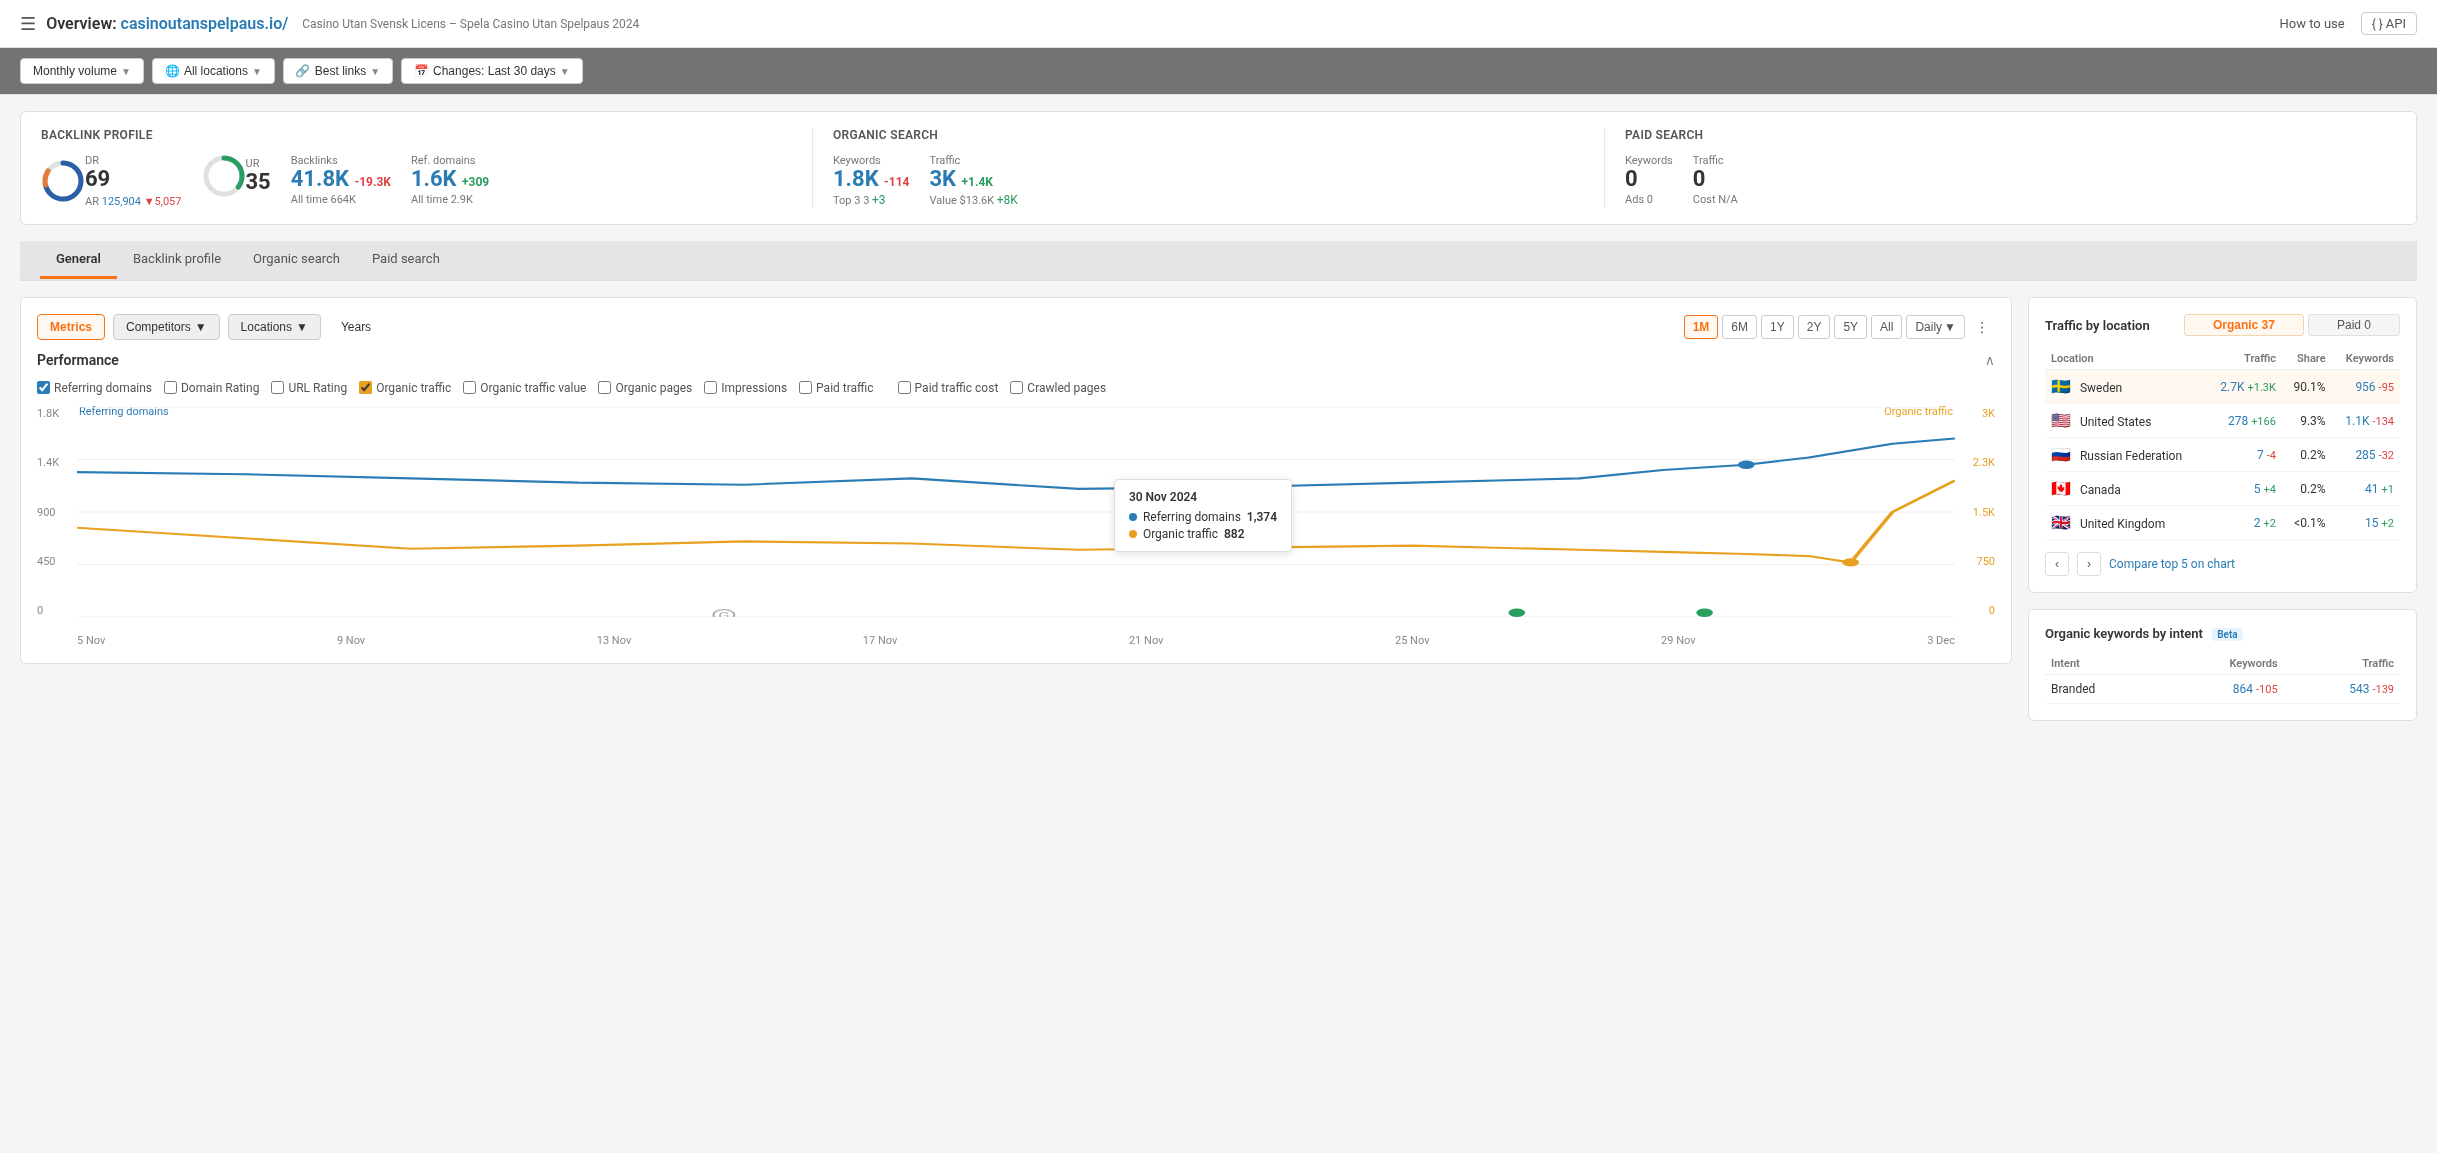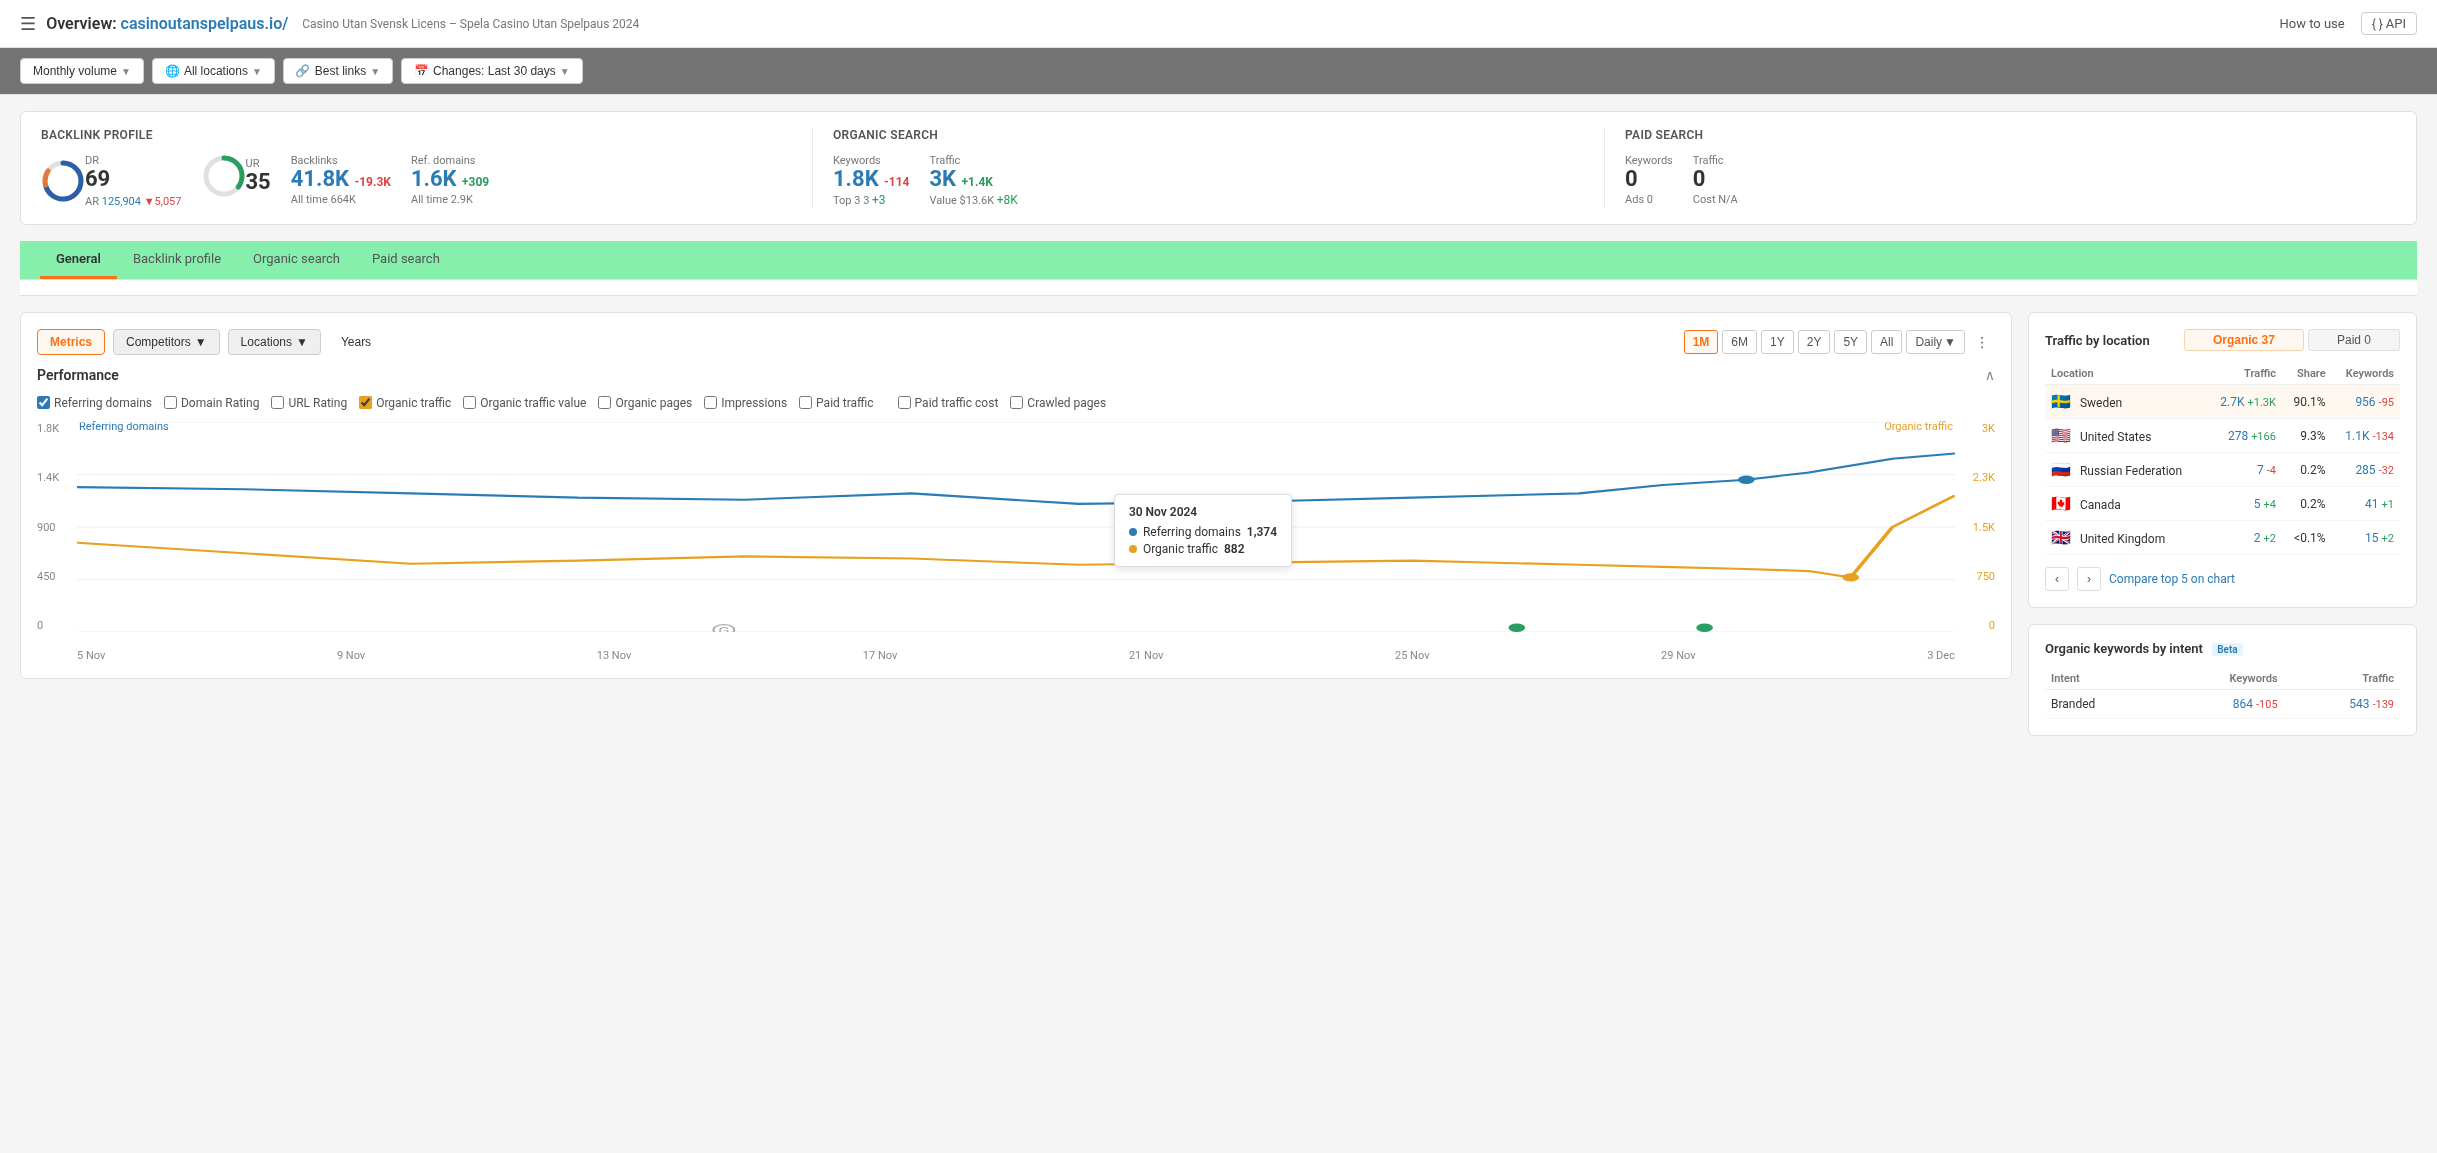--- a/index.html
+++ b/index.html
@@ -43,21 +43,21 @@
     .metric-change-neg { color: #d44; font-size: 12px; }
     .metric-change-pos { color: #2a9d60; font-size: 12px; }
     .metric-alltime { font-size: 11px; color: #777; margin-top: 2px; }
 
     
     .ar-row { font-size: 11px; color: #777; margin-top: 4px; }
     .ar-row .ar-num { color: #2b7cb5; }
     .ar-row .ar-neg { color: #d44; }
 
     
-    .tabs { display: flex; gap: 0; background: #86efac; border-bottom: 1px solid #e0e0e0; padding: 0 20px; margin-bottom: 15px; }
+    .tabs { display: flex; gap: 0; background: #e5e5e5; border-bottom: 1px solid #e0e0e0; padding: 0 20px; margin-bottom: 0; }
     .tab { padding: 10px 16px; cursor: pointer; font-size: 13px; color: #555; border-bottom: 3px solid transparent; }
     .tab.active { color: #333; font-weight: 600; border-bottom: 3px solid #f97316; }
 
     
     .chart-panel { background: #fff; border-radius: 6px; border: 1px solid #e0e0e0; padding: 16px; }
     .chart-top { display: flex; align-items: center; gap: 8px; margin-bottom: 12px; }
     .chart-top-left { display: flex; align-items: center; gap: 8px; }
     .metrics-btn { padding: 5px 12px; background: #fff8f0; border: 1px solid #f97316; border-radius: 4px; color: #f97316; font-size: 12px; font-weight: 600; cursor: pointer; }
     .competitors-btn { padding: 5px 12px; border: 1px solid #ccc; border-radius: 4px; color: #333; font-size: 12px; cursor: pointer; display: flex; align-items: center; gap: 4px; }
     .locations-btn { padding: 5px 12px; border: 1px solid #ccc; border-radius: 4px; color: #333; font-size: 12px; cursor: pointer; display: flex; align-items: center; gap: 4px; }

